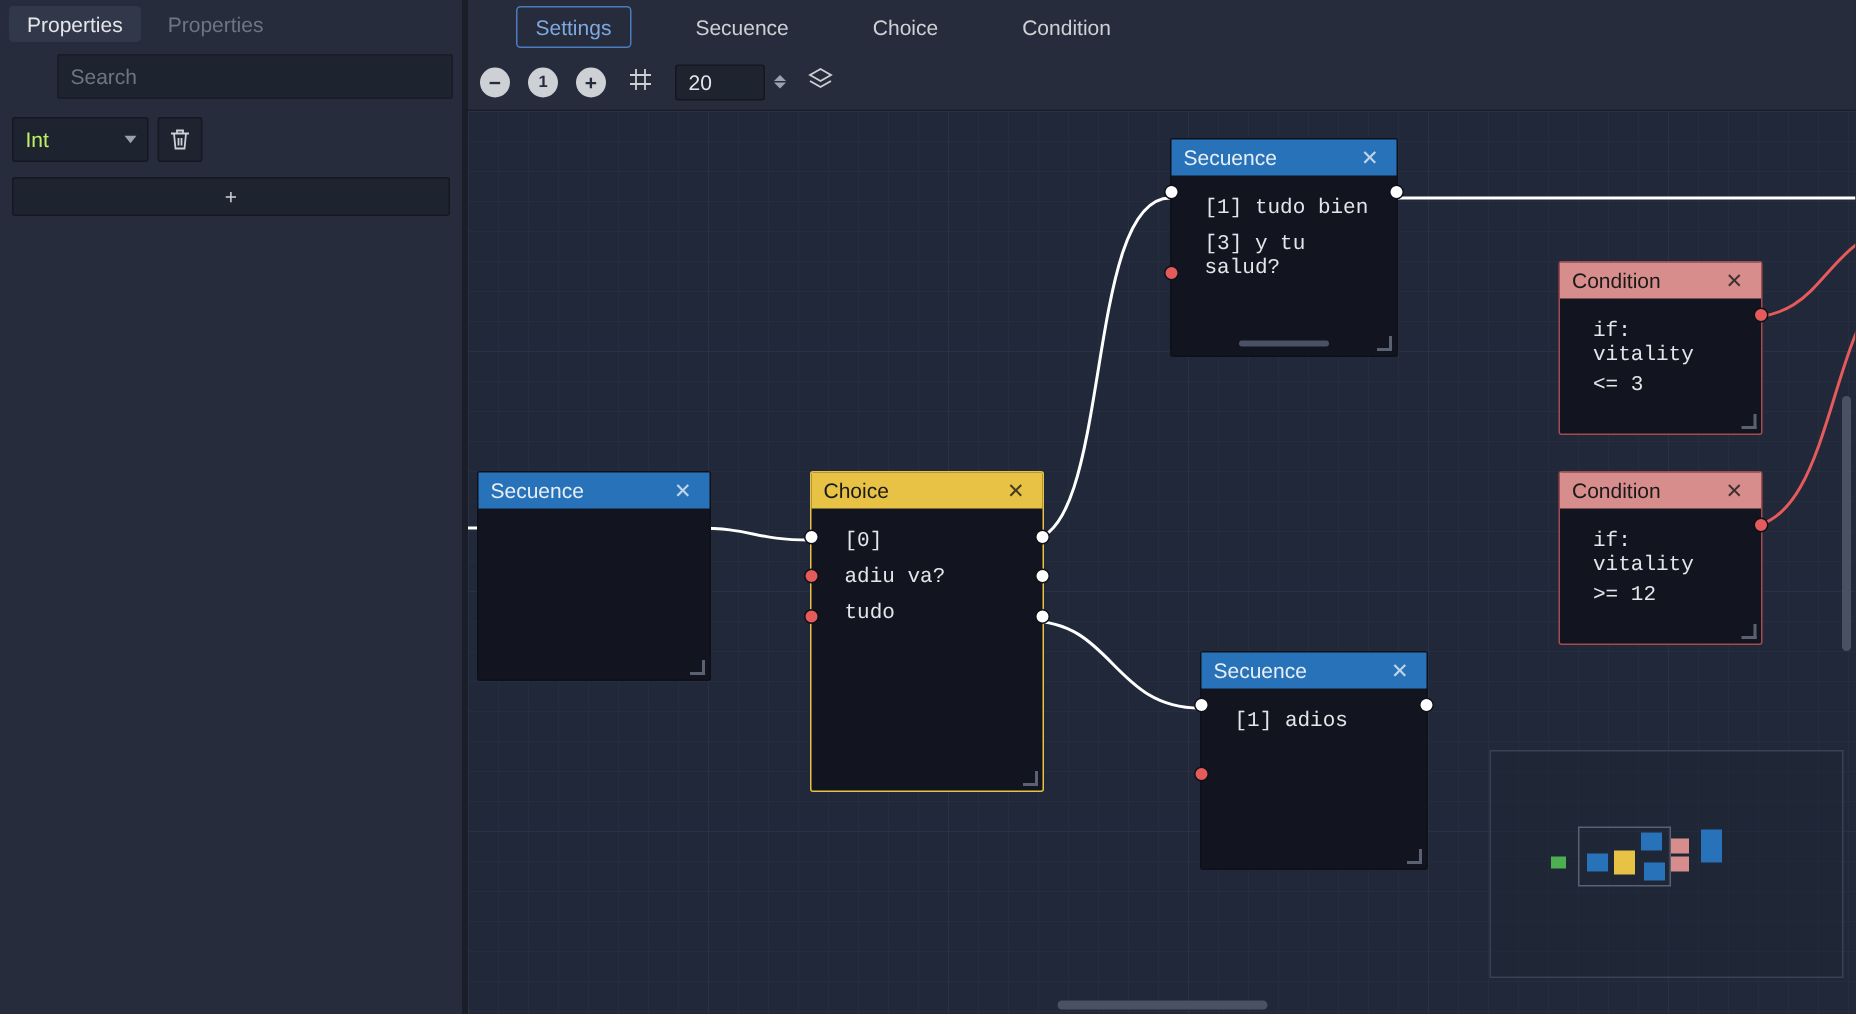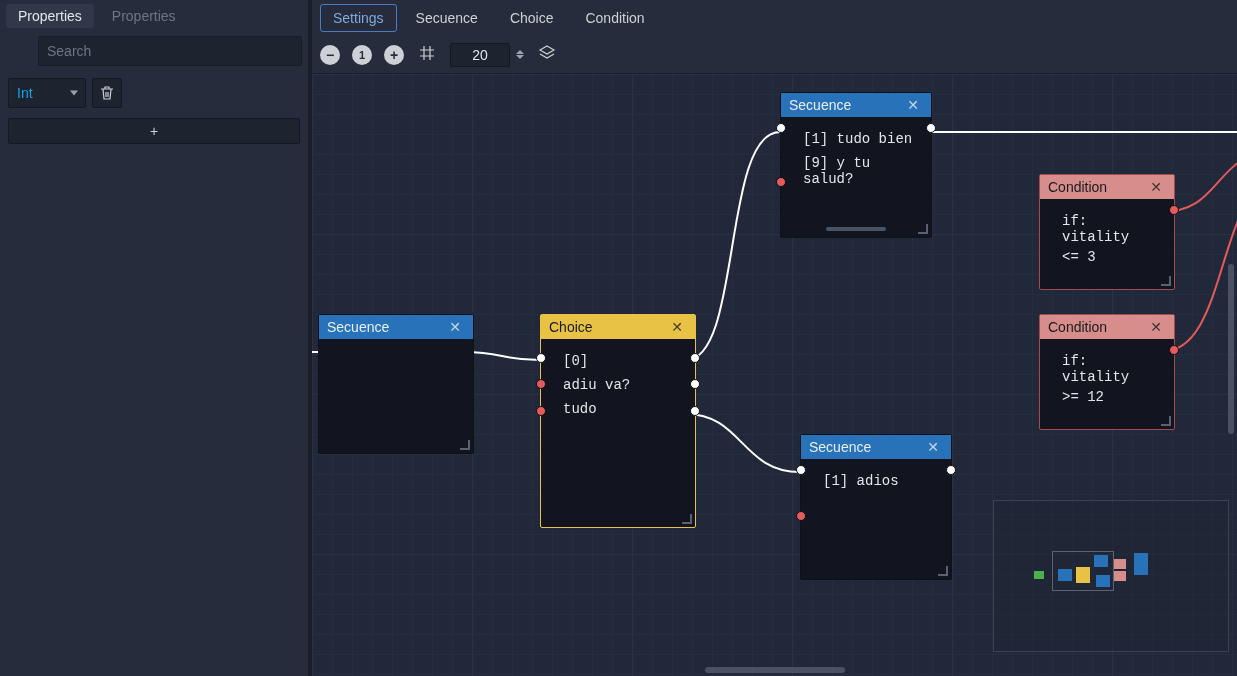--- a/index.html
+++ b/index.html
@@ -27,22 +27,22 @@
   width: 100%; background: #1e2330; border: 1px solid #181c27;
   color: #cdd0d4; padding: 6px 8px; font-size: 14px; border-radius: 2px;
 }
 .search-input::placeholder { color: #6d7583; }
 .prop-row { display: flex; gap: 6px; padding: 8px 8px 4px; align-items: center; }
 .prop-name {
   flex: 1; background: #1e2330; border: 1px solid #151822;
   color: #e3e5e8; padding: 6px 8px; font-size: 14px; border-radius: 2px;
 }
 .prop-type {
-  width: 78px; background: #1e2330; border: 1px solid #151822;
-  color: #0ea5e9; padding: 6px 8px; font-size: 14px; border-radius: 2px;
+  width: 91px; background: #1e2330; border: 1px solid #151822;
+  color: #bef264; padding: 6px 8px; font-size: 14px; border-radius: 2px;
   position: relative;
 }
 .select-wrap { position: relative; }
 .select-wrap::after {
   content: ''; position: absolute; right: 8px; top: 50%; transform: translateY(-50%);
   border-left: 4px solid transparent; border-right: 4px solid transparent; border-top: 5px solid #9ba1ad;
   pointer-events: none;
 }
 .trash-btn {
   width: 30px; height: 30px; background: #1e2330; border: 1px solid #151822;
@@ -54,36 +54,36 @@
   background: #1e2330; border: 1px solid #151822; border-radius: 2px; cursor: pointer;
   font-size: 14px;
 }
 .divider { width: 4px; background: #1a1e29; }
 
 
 .main { flex: 1; display: flex; flex-direction: column; position: relative; }
 .toolbar { display: flex; align-items: center; padding: 4px 8px; gap: 6px; }
 .top-tab {
   padding: 5px 12px; font-size: 14px; color: #cdd0d4;
-  border: 1px solid transparent; background: transparent; cursor: pointer; border-radius: 3px;
+  border: 1px solid transparent; background: transparent; cursor: pointer; border-radius: 3px; margin-left: 24px;
 }
 .top-tab.active { border: 1px solid #4a7cc0; color: #7ea9df; }
 .toolbar-row2 {
   display: flex; align-items: center; padding: 6px 8px; gap: 12px;
   border-bottom: 1px solid #1a1e29;
 }
 .circ-btn { width: 20px; height: 20px; border-radius: 50%; background: #cdd0d4; color: #262c3b;
   display: flex; align-items: center; justify-content: center; font-size: 14px; font-weight: bold;
   cursor: pointer; border: none; }
 .circ-btn.small-num { font-size: 11px; font-weight: 600; }
 .icon-btn { background: transparent; border: none; cursor: pointer; color: #cdd0d4; padding: 2px; }
 .grid-num-wrap { display: flex; align-items: center; gap: 6px; }
 .grid-num {
   width: 60px; background: #1e2330; border: 1px solid #151822;
-  color: #e3e5e8; padding: 3px 8px; font-size: 14px; border-radius: 2px; text-align: center;
+  color: #e3e5e8; padding: 3px 8px; font-size: 14px; border-radius: 2px; text-align: left;
 }
 .spin { display: flex; flex-direction: column; gap: 1px; }
 .spin-arrow { width: 0; height: 0; border-left: 4px solid transparent; border-right: 4px solid transparent; cursor: pointer; }
 .spin-up { border-bottom: 4px solid #9ba1ad; }
 .spin-down { border-top: 4px solid #9ba1ad; }
 
 
 .canvas { flex: 1; position: relative; overflow: hidden;
   background-color: #21283a;
   background-image:
@@ -239,21 +239,21 @@
       <div class="node sec" style="left:468px; top:18px; width:152px; height:146px;">
         <div class="node-title">
           <span>Secuence</span>
           <span class="node-close">✕</span>
         </div>
         <div class="node-body">
           <div class="port left" style="top:6px"></div>
           <div class="port right" style="top:6px"></div>
           <div class="node-line">[1] tudo bien</div>
           <div class="port left red" style="top:60px"></div>
-          <div class="node-line">[9] y tu salud?</div>
+          <div class="node-line">[3] y tu salud?</div>
         </div>
         <div class="node-scroll"></div>
         <div class="resize"></div>
       </div>
 
       <div class="node sec" style="left:488px; top:360px; width:152px; height:146px;">
         <div class="node-title">
           <span>Secuence</span>
           <span class="node-close">✕</span>
         </div>

